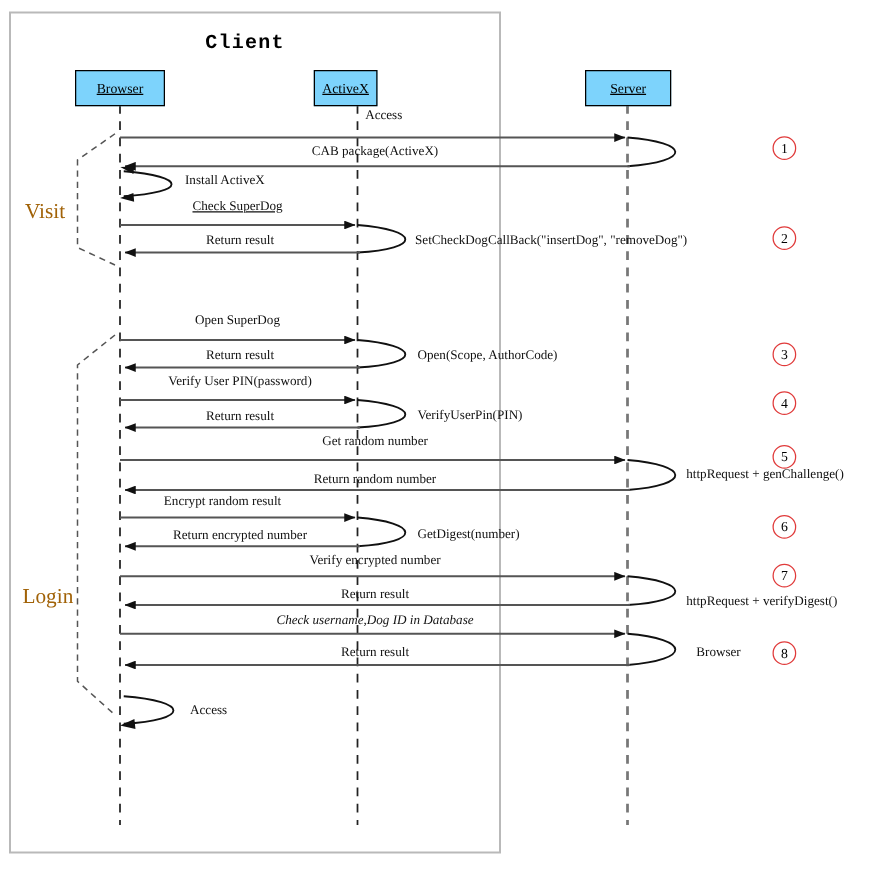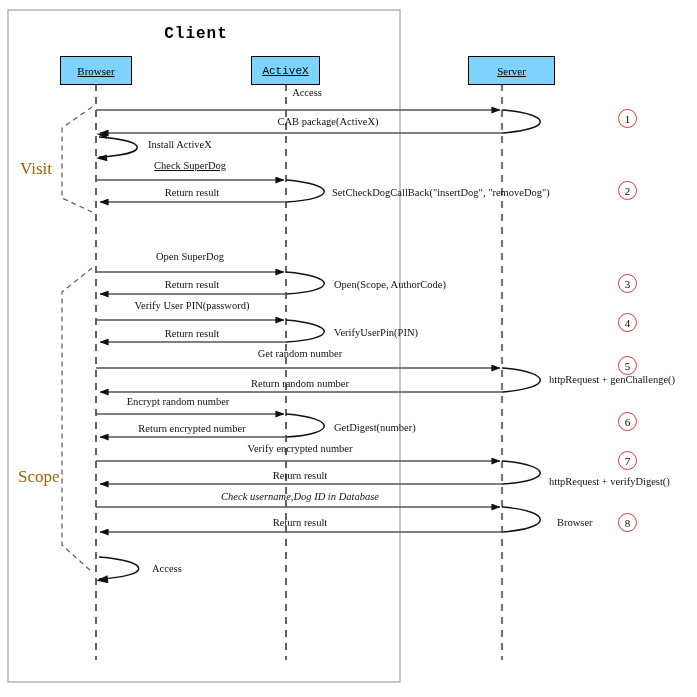--- a/index.html
+++ b/index.html
@@ -90,55 +90,55 @@
     <line x1="504" y1="532" x2="100" y2="532" stroke="#555" stroke-width="1.7" marker-end="url(#ahl)"></line>
 
     <path d="M 99,557 C 152,561 152,576 99,579" fill="none" stroke="#111" stroke-width="1.5"></path>
     <polygon points="96,580 108,584 108,576" fill="#111" transform="rotate(-6 100 580)"></polygon>
 
   </svg>
 
   <div class="actorbox" style="left:60px;top:56px;width:72px;height:29px;">
     <span class="actor-name">Browser</span>
   </div>
-  <div class="actorbox" style="left:251px;top:56px;width:69px;height:29px;font-family:Liberation Mono, monospace;">
+  <div class="actorbox" style="left:251px;top:56px;width:51px;height:29px;">
     <span class="actor-name">ActiveX</span>
   </div>
-  <div class="actorbox" style="left:468px;top:56px;width:87px;height:29px;">
+  <div class="actorbox" style="left:468px;top:56px;width:69px;height:29px;">
     <span class="actor-name">Server</span>
   </div>
 
   <div class="lbl c client-title" style="left:196px;top:26px;">Client</div>
 
   <div class="lbl phase" style="left:20px;top:160px;">Visit</div>
-  <div class="lbl phase" style="left:18px;top:468px;">Scope</div>
+  <div class="lbl phase" style="left:18px;top:468px;">Login</div>
 
   <div class="lbl msg c" style="left:307px;top:88px;">Access</div>
 
-  <div class="lbl msg c" style="left:300px;top:117px;margin-left:28px;">CAB package(ActiveX)</div>
+  <div class="lbl msg c" style="left:300px;top:117px;">CAB package(ActiveX)</div>
 
   <div class="lbl msg" style="left:148px;top:140px;">Install ActiveX</div>
 
   <div class="lbl msg c" style="left:190px;top:161px;text-decoration:underline;">Check SuperDog</div>
 
   <div class="lbl msg c" style="left:192px;top:188px;">Return result</div>
 
   <div class="lbl msg c" style="left:190px;top:252px;">Open SuperDog</div>
 
   <div class="lbl msg c" style="left:192px;top:280px;">Return result</div>
 
   <div class="lbl msg c" style="left:192px;top:301px;">Verify User PIN(password)</div>
 
   <div class="lbl msg c" style="left:192px;top:329px;">Return result</div>
 
   <div class="lbl msg c" style="left:300px;top:349px;">Get random number</div>
 
   <div class="lbl msg c" style="left:300px;top:379px;">Return random number</div>
 
-  <div class="lbl msg c" style="left:178px;top:397px;">Encrypt  random number</div>
+  <div class="lbl msg c" style="left:178px;top:397px;">Encrypt  random result</div>
 
   <div class="lbl msg c" style="left:192px;top:424px;">Return encrypted number</div>
 
   <div class="lbl msg c" style="left:300px;top:444px;">Verify encrypted number</div>
 
   <div class="lbl msg c" style="left:300px;top:471px;">Return result</div>
 
   <div class="lbl msg c" style="left:300px;top:492px;font-style:italic;">Check username,Dog ID in Database</div>
 
   <div class="lbl msg c" style="left:300px;top:518px;">Return result</div>

